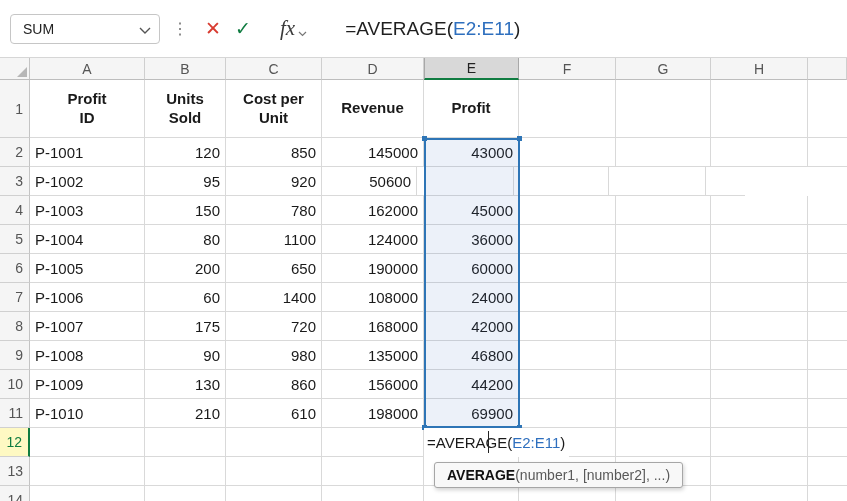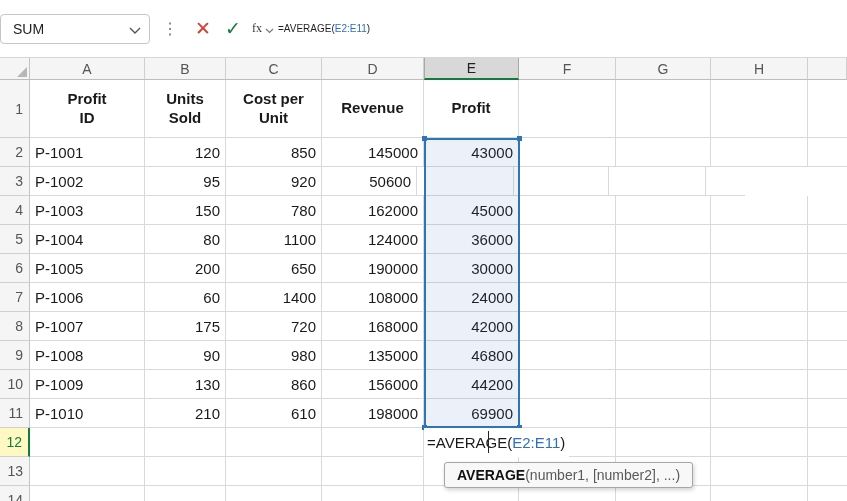--- a/index.html
+++ b/index.html
@@ -2,33 +2,33 @@
 <html><head>
 <meta charset="utf-8">
 <style>
   * { box-sizing: border-box; margin: 0; padding: 0; }
   html,body { width: 847px; height: 501px; overflow: hidden; background: #fff;
     font-family: "Liberation Sans", sans-serif; }
 
   
   .formula-bar { height: 58px; display: flex; align-items: center; background: #fff;
     border-bottom: 1px solid #d6d6d6; position: relative; }
-  .name-box { width: 150px; height: 30px; border: 1px solid #c6c6c6;
+  .name-box { margin-left: 10px; width: 150px; height: 30px; border: 1px solid #c6c6c6;
     border-radius: 4px; background: #fff; display: flex; align-items: center;
     padding: 0 8px 0 12px; font-size: 14px; color: #222; cursor: default; }
   .name-box .nb-label { flex: 1; }
   .dots { color: #777; font-size: 16px; margin: 0 10px 0 12px; letter-spacing: 0; }
   .fb-btn { background: none; border: none; width: 30px; height: 30px; display: flex;
     align-items: center; justify-content: center; font-size: 19px; cursor: default; }
   .btn-cancel { color: #d83b30; font-weight: 400; }
   .btn-enter  { color: #107c41; }
   .btn-fx { width: auto; padding: 0 4px; font-family: "Liberation Serif", serif;
-    font-size: 12px; color: #3a3a3a; }
+    font-style: italic; font-size: 21px; color: #3a3a3a; margin-left: 18px; }
   .fx-chev { margin: 4px 0 0 3px; }
-  .formula-input { font-size: 10px; color: #1f1f1f; flex: 1;
+  .formula-input { margin-left: 34px; font-size: 19px; color: #1f1f1f; flex: 1;
     white-space: nowrap; }
   .ref-blue { color: #2e6fbe; }
 
   
   .sheet { position: relative; width: 847px; }
   .row { display: flex; }
   .cell { height: 29px; background: #fff; border-right: 1px solid #d9d9d9;
     border-bottom: 1px solid #d9d9d9; display: flex; align-items: center;
     padding: 0 5px; font-size: 15px; color: #1a1a1a; white-space: nowrap; overflow: hidden; }
   .num { justify-content: flex-end; text-align: center; }
@@ -67,21 +67,21 @@
   .handle { position: absolute; width: 5px; height: 5px; background: #2e75b6; }
   .h-tl { left: -4px; top: -4px; } .h-tr { right: -4px; top: -4px; }
   .h-bl { left: -4px; bottom: -4px; } .h-br { right: -4px; bottom: -4px; }
 
   .edit-text { position: absolute; left: 424px; top: 370px; height: 29px; z-index: 3;
     background: #fff; display: flex; align-items: center; padding: 0 4px 0 3px;
     font-size: 15px; color: #1a1a1a; white-space: nowrap; }
   .caret { position: absolute; left: 64px; top: 3px; width: 1px; height: 22px;
     background: #222; }
 
-  .fn-tooltip { position: absolute; left: 444px; top: 404px; z-index: 4;
+  .fn-tooltip { position: absolute; left: 434px; top: 404px; z-index: 4;
     background: #f8f8f8; border: 1px solid #a6a6a6; border-radius: 3px;
     box-shadow: 1px 2px 4px rgba(0,0,0,0.18); padding: 4px 12px; font-size: 14px;
     color: #595959; white-space: nowrap; }
   .fn-tooltip b { color: #111; font-weight: bold; }
 </style>
 </head>
 <body>
 
 <div class="formula-bar">
   <div class="name-box">
@@ -187,21 +187,21 @@
     <div class="cell cG"></div>
     <div class="cell cH"></div>
     <div class="cell cI"></div>
   </div>
   <div class="row">
     <div class="cell cRH">6</div>
     <div class="cell cA">P-1005</div>
     <div class="cell cB num">200</div>
     <div class="cell cC num">650</div>
     <div class="cell cD num">190000</div>
-    <div class="cell cE num">30000</div>
+    <div class="cell cE num">60000</div>
     <div class="cell cF"></div>
     <div class="cell cG"></div>
     <div class="cell cH"></div>
     <div class="cell cI"></div>
   </div>
   <div class="row">
     <div class="cell cRH">7</div>
     <div class="cell cA">P-1006</div>
     <div class="cell cB num">60</div>
     <div class="cell cC num">1400</div>

